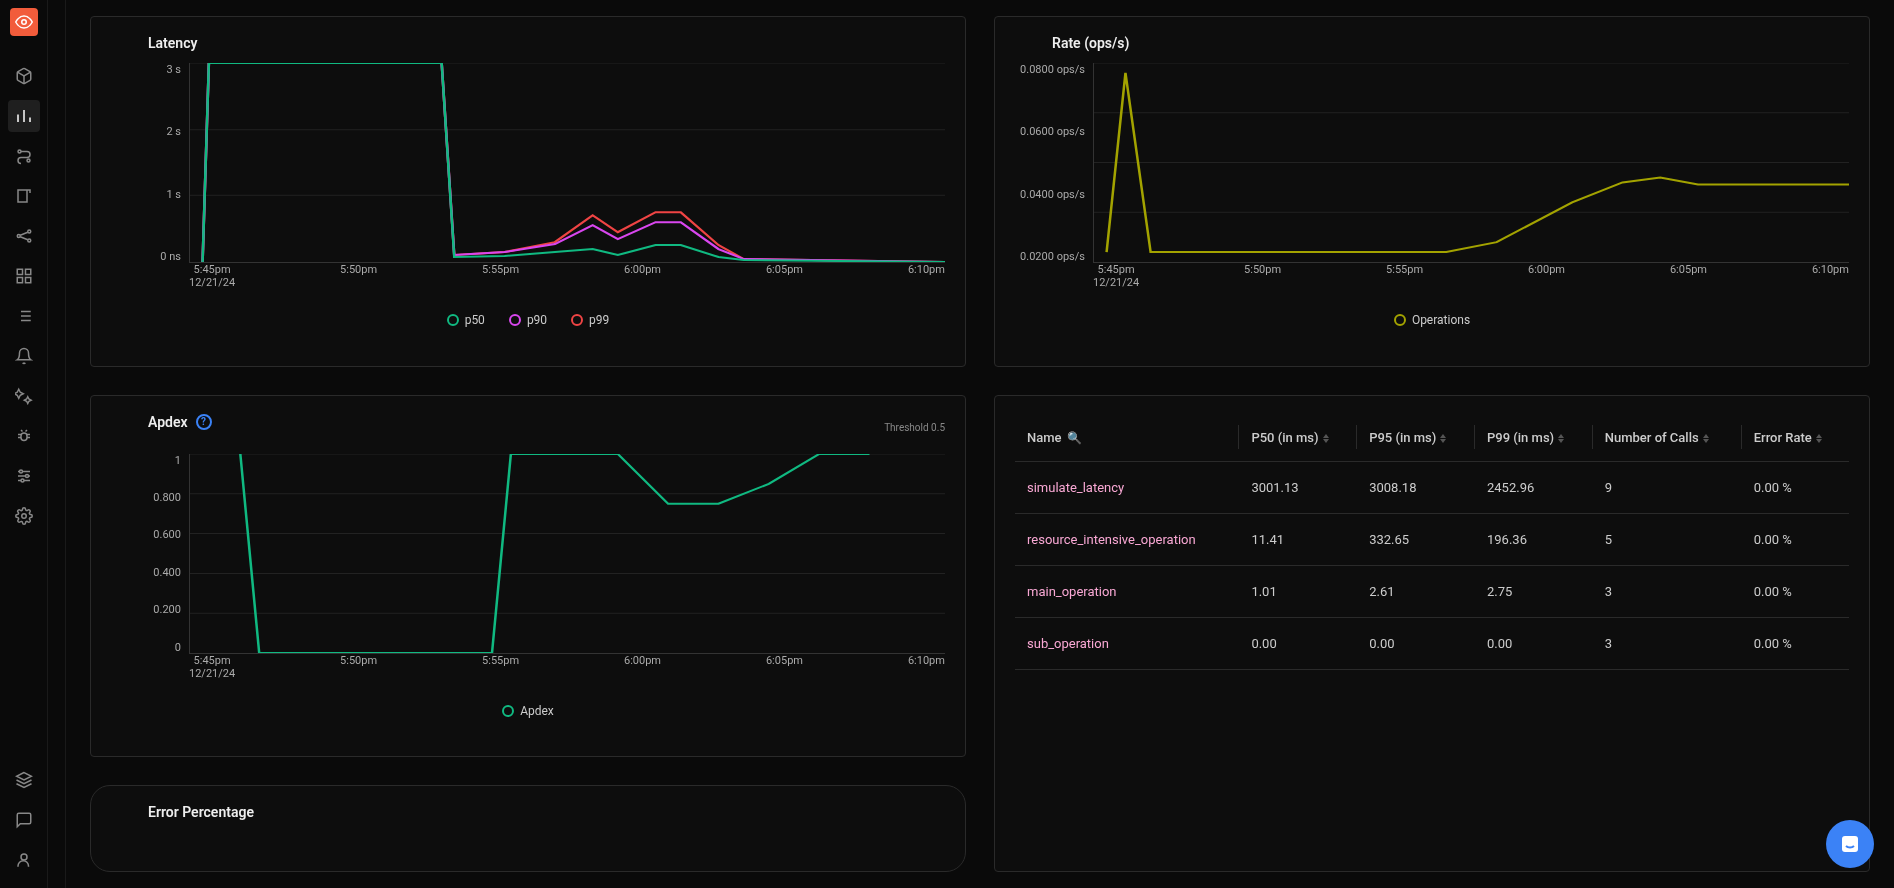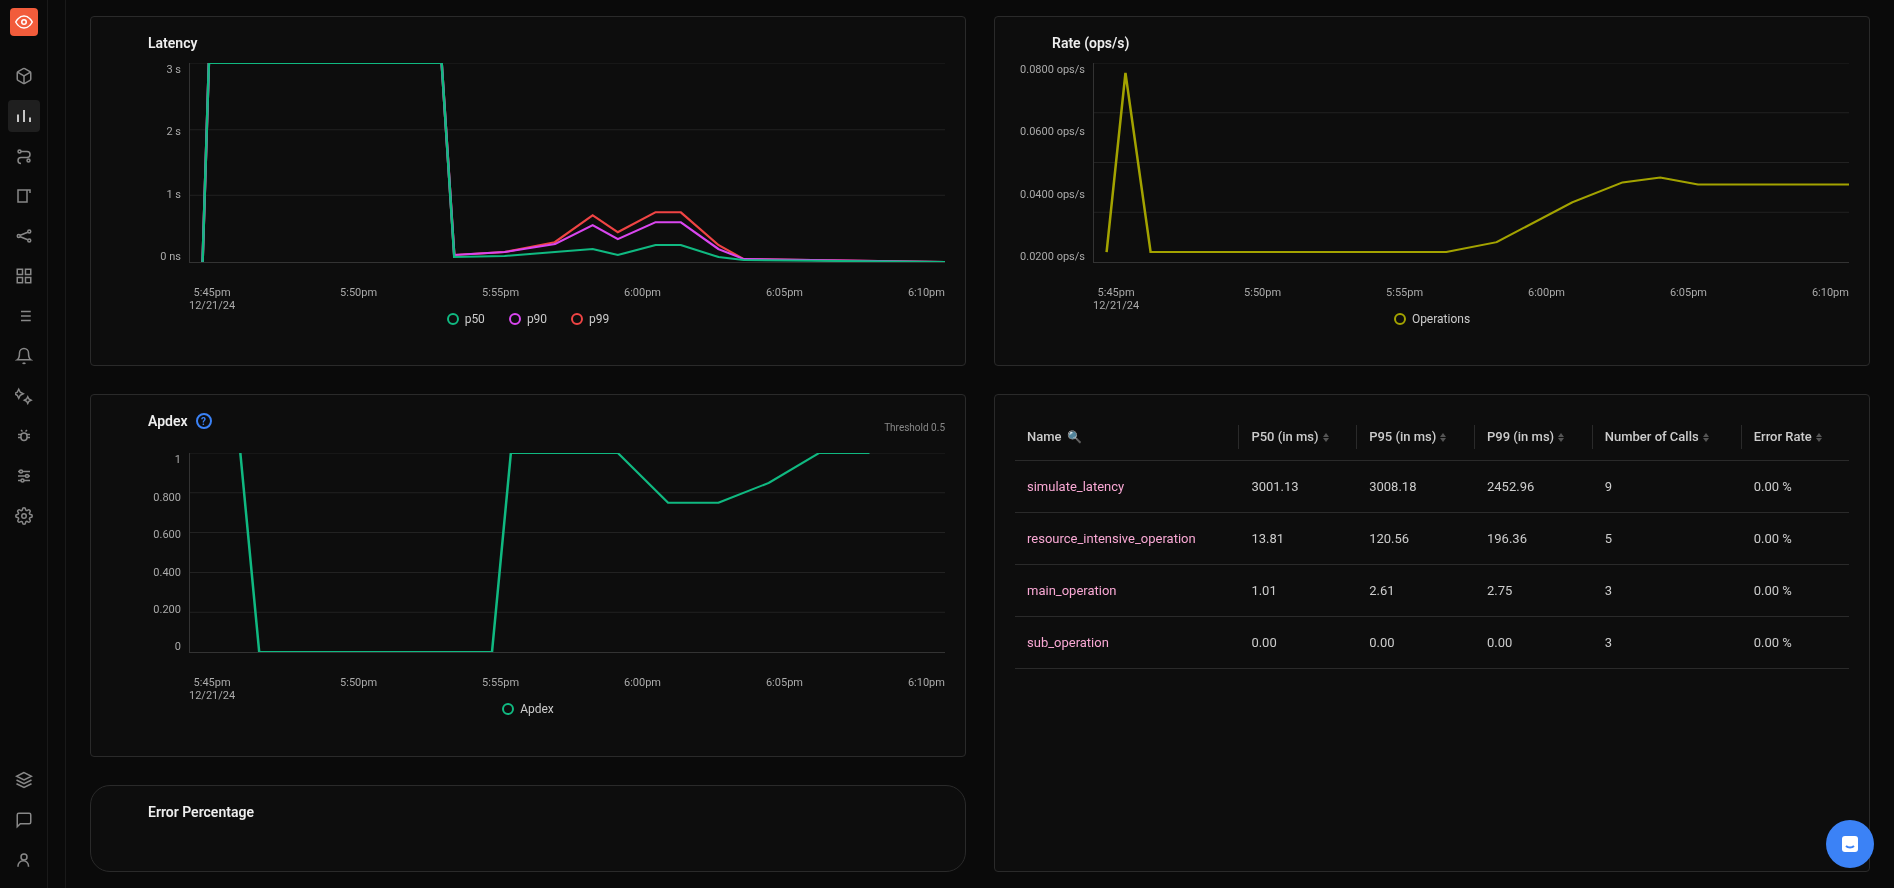--- a/index.html
+++ b/index.html
@@ -74,24 +74,24 @@
   border-radius: 50%;
   display: inline-flex; align-items: center; justify-content: center;
   color: #3b82f6; font-size: 10px; font-weight: bold;
 }
 .panel-header { display: flex; justify-content: space-between; align-items: center; margin-bottom: 12px; }
 .threshold { color: #888; font-size: 10px; }
 .chart-area { position: relative; height: 200px; display: flex; }
 .y-axis { display: flex; flex-direction: column; justify-content: space-between; align-items: flex-end; padding-right: 8px; font-size: 11px; color: #aaa; width: 78px; }
 .plot { flex: 1; position: relative; border-left: 1px solid #333; border-bottom: 1px solid #333; }
 .plot svg { position: absolute; inset: 0; width: 100%; height: 100%; }
-.x-axis { display: flex; justify-content: space-between; font-size: 11px; color: #aaa; margin-top: 23px; margin-left: 78px; }
+.x-axis { display: flex; justify-content: space-between; font-size: 11px; color: #aaa; margin-top: 0; margin-left: 78px; }
 .x-tick { text-align: center; }
 .x-tick .date { display: block; }
-.legend { display: flex; justify-content: center; gap: 24px; margin-top: 0; font-size: 12px; }
+.legend { display: flex; justify-content: center; gap: 24px; margin-top: 24px; font-size: 12px; }
 .legend-item { display: flex; align-items: center; gap: 6px; color: #ccc; }
 .legend-dot { width: 12px; height: 12px; border-radius: 50%; border: 2px solid; }
 .grid-line { stroke: #222; stroke-width: 1; }
 .download-link { color: #3b82f6; font-size: 13px; cursor: pointer; display: flex; align-items: center; gap: 6px; }
 .table-panel { grid-row: span 2; }
 table { width: 100%; border-collapse: collapse; }
 thead th {
   text-align: left;
   font-weight: 500;
   color: #ccc;
@@ -406,22 +406,22 @@
             <tr>
               <td><span class="op-link">simulate_latency</span></td>
               <td>3001.13</td>
               <td>3008.18</td>
               <td>2452.96</td>
               <td>9</td>
               <td>0.00 %</td>
             </tr>
             <tr>
               <td><span class="op-link">resource_intensive_operation</span></td>
-              <td>13.81</td>
-              <td>120.56</td>
+              <td>11.41</td>
+              <td>332.65</td>
               <td>196.36</td>
               <td>5</td>
               <td>0.00 %</td>
             </tr>
             <tr>
               <td><span class="op-link">main_operation</span></td>
               <td>1.01</td>
               <td>2.61</td>
               <td>2.75</td>
               <td>3</td>

